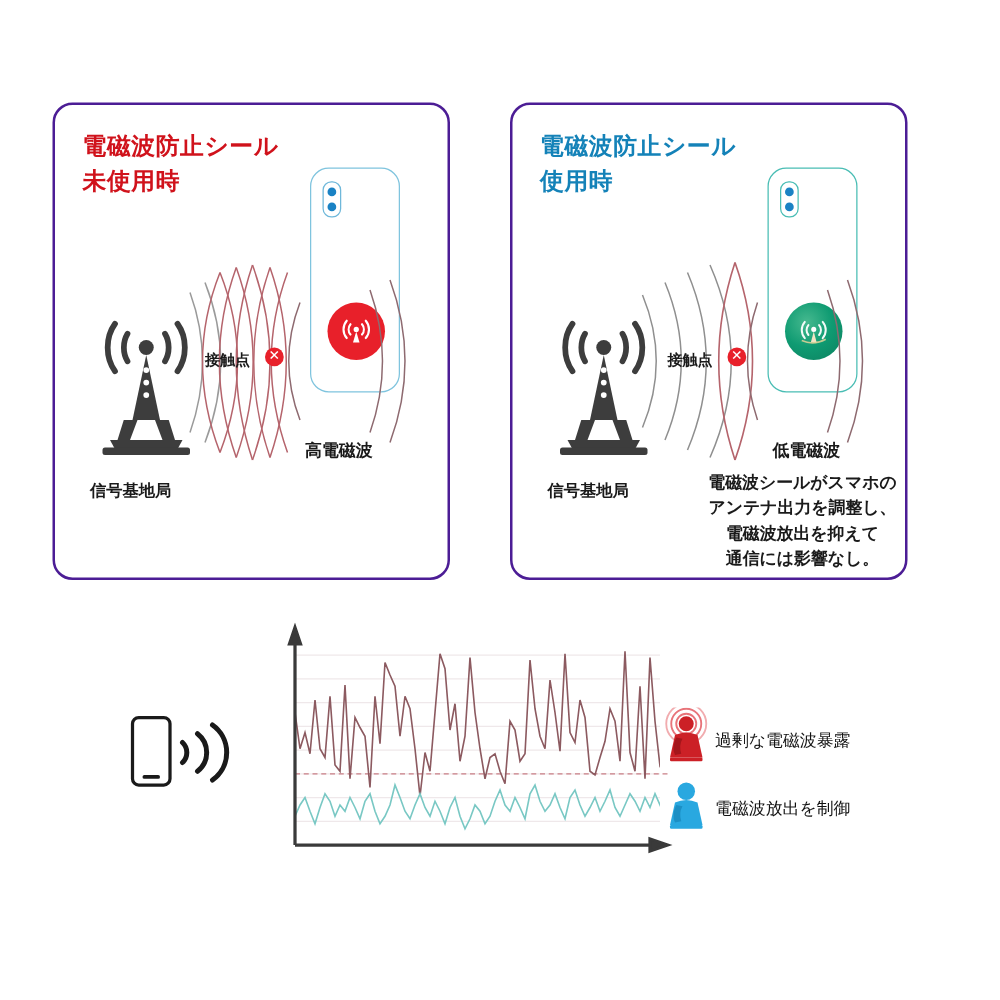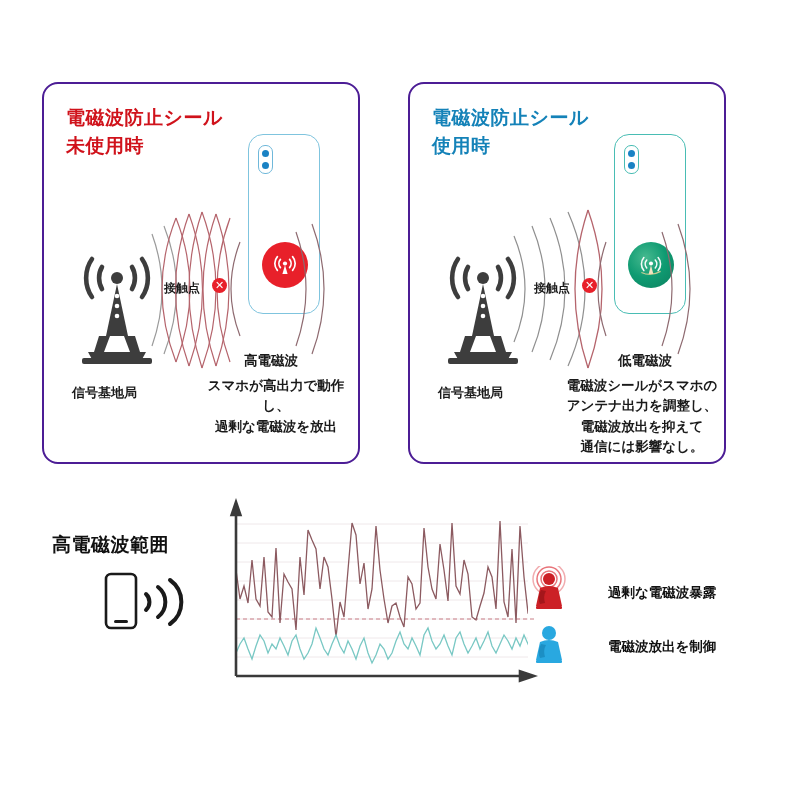--- a/index.html
+++ b/index.html
@@ -157,24 +157,23 @@
     position: absolute;
     font-size: 19px;
     font-weight: bold;
     color: #111;
     white-space: nowrap;
     letter-spacing: 0.5px;
   }
   .legend-text {
     position: absolute;
     font-size: 13.5px;
-    font-weight: bold;
+    font-weight: normal;
     color: #111;
     white-space: nowrap;
-    margin-left: 36px;
   }
   .xaxis-caption {
     position: absolute;
     font-size: 14.5px;
     font-weight: bold;
     color: #111;
     white-space: nowrap;
   }
   svg { display: block; }
 </style>
@@ -251,22 +250,20 @@
         <rect x="38" y="274" width="70" height="6" rx="2"></rect>
       </g>
     </svg>
 
     <div class="contact" style="left:120px;top:196px;">接触点</div>
     <div class="xmark" style="left:168px;top:194px;">✕</div>
 
     <div class="tower-label" style="left:28px;top:300px;">信号基地局</div>
 
     <div class="cap-head" style="left:162px;top:268px;width:130px;">高電磁波</div>
-    <div class="cap" style="left:152px;top:292px;width:160px;">スマホが高出力で動作し、
-過剰な電磁波を放出</div>
   </div>
 
   <div class="card right">
     <div class="card-title">電磁波防止シール
 使用時</div>
 
     <div class="phone">
       <div class="cam">
         <i class="a"></i>
         <i class="b"></i>
@@ -332,21 +329,20 @@
     <div class="cap-head" style="left:170px;top:268px;width:130px;">低電磁波</div>
     <div class="cap" style="left:150px;top:292px;width:164px;">電磁波シールがスマホの
 アンテナ出力を調整し、
 電磁波放出を抑えて
 通信には影響なし。</div>
   </div>
 </div>
 
 <div class="chart-wrap">
 
-  <div class="range-label" style="left:52px;top:42px;">高電磁波範囲</div>
 
   <svg width="110" height="64" viewBox="0 0 110 64" style="position:absolute;left:100px;top:80px;">
     <rect x="6" y="4" width="30" height="54" rx="5" fill="#ffffff" stroke="#1a1a1a" stroke-width="2.6"></rect>
     <rect x="14" y="50" width="14" height="3" rx="1.5" fill="#1a1a1a"></rect>
     <g fill="none" stroke="#1a1a1a" stroke-linecap="round">
       <path d="M46 24 a11 11 0 0 1 0 16" stroke-width="4"></path>
       <path d="M58 17 a19 19 0 0 1 0 30" stroke-width="4"></path>
       <path d="M70 10 a27 27 0 0 1 0 44" stroke-width="4"></path>
     </g>
   </svg>

